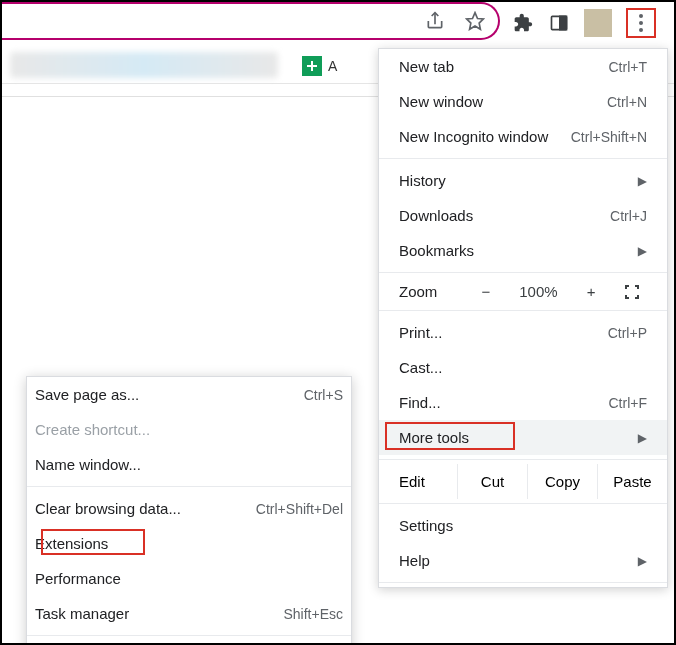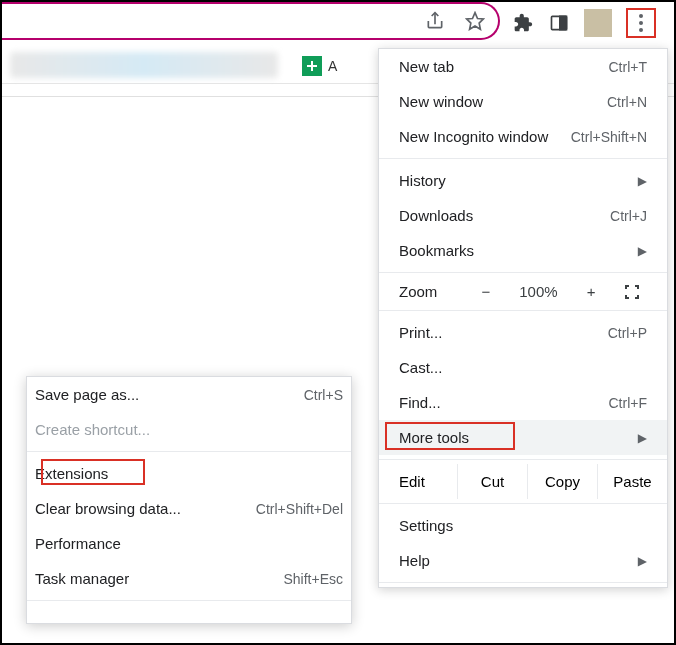--- a/index.html
+++ b/index.html
@@ -173,30 +173,33 @@
 </div>
 
 <div class="sub-menu">
   <div class="menu-item">
     <span>Save page as...</span>
     <span class="shortcut">Ctrl+S</span>
   </div>
   <div class="menu-item disabled">
     <span>Create shortcut...</span>
   </div>
-  <div class="menu-sep"></div>
+  <div class="menu-item">
+    <span>Name window...</span>
+  </div>
+  <div class="menu-sep"></div>
+  <div class="menu-item">
+    <span>Clear browsing data...</span>
+    <span class="shortcut">Ctrl+Shift+Del</span>
+  </div>
   <div class="menu-item" style="position:relative;">
     <span>Extensions</span>
     <div class="highlight-ext" style="left:14px; top:3px; width:104px; height:26px;"></div>
   </div>
   <div class="menu-item">
-    <span>Clear browsing data...</span>
-    <span class="shortcut">Ctrl+Shift+Del</span>
-  </div>
-  <div class="menu-item">
     <span>Performance</span>
   </div>
   <div class="menu-item">
     <span>Task manager</span>
     <span class="shortcut">Shift+Esc</span>
   </div>
   <div class="menu-sep"></div>
   <div class="menu-item">
     
     

